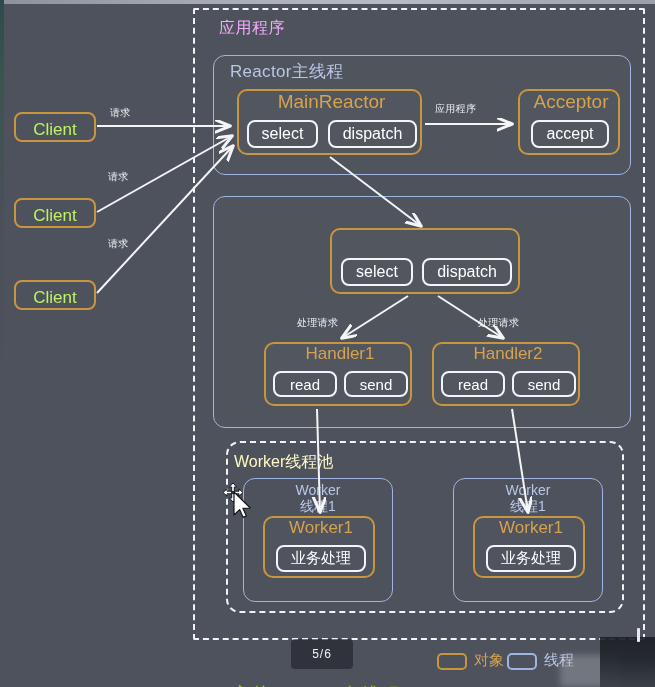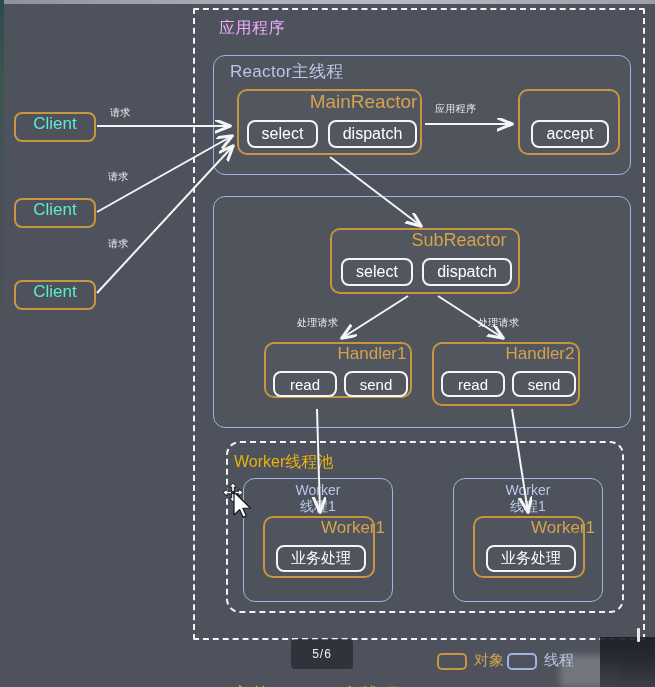--- a/index.html
+++ b/index.html
@@ -47,55 +47,55 @@
 
   .reactor-sub{left:213px;top:196px;width:418px;height:232px;}
   .reactor-sub-title{left:230px;top:201px;}
 
   
   .worker-pool{
     left:226px;top:441px;width:398px;height:172px;
     border:2.2px dashed #f2f3f5;
     border-radius:14px;
   }
-  .worker-pool-title{left:234px;top:452px;font-size:16px;color:#eab308;}
+  .worker-pool-title{left:234px;top:452px;font-size:16px;color:#fef9c3;}
 
   .worker-thread{border:1.6px solid #9fb4e0;border-radius:12px;}
   .wt1{left:243px;top:478px;width:150px;height:124px;}
   .wt2{left:453px;top:478px;width:150px;height:124px;}
   .wt-label{
     font-size:14px;color:#b9c6e6;text-align:center;line-height:16px;
     width:150px;
   }
   .wt-label-1{left:243px;top:482px;}
   .wt-label-2{left:453px;top:482px;}
 
   
   .obj-box{
     border:2px solid #c8963f;
     border-radius:10px;
     background:rgba(255,255,255,0.015);
     box-sizing:border-box;
   }
   .obj-title{
-    color:#d6a24e;text-align:center;white-space:nowrap;padding-left:32px;
+    color:#d6a24e;text-align:center;white-space:nowrap;
   }
   
   .pill{
     position:absolute;box-sizing:border-box;
     border:2px solid #f4f5f7;border-radius:8px;
     color:#ffffff;display:flex;align-items:center;justify-content:center;
     white-space:nowrap;
   }
 
   
   .client{
     border:2px solid #c8963f;border-radius:8px;
-    color:#5eead4;font-size:17px;
-    display:flex;align-items:flex-start;justify-content:center;
+    color:#bef264;font-size:17px;
+    display:flex;align-items:flex-end;justify-content:center;
     width:82px;height:30px;
   }
   .c1{left:14px;top:112px;}
   .c2{left:14px;top:198px;}
   .c3{left:14px;top:280px;}
 
   .arrow-lbl{
     position:absolute;color:#eceef2;font-size:10px;white-space:nowrap;
     letter-spacing:.3px;
   }
@@ -103,21 +103,21 @@
   
   .mainreactor{left:237px;top:89px;width:185px;height:66px;}
   .mainreactor .obj-title{left:0;top:4px;width:185px;font-size:19px;}
   
   .acceptor{left:518px;top:89px;width:102px;height:66px;}
   .acceptor .obj-title{left:0;top:3px;width:102px;font-size:19px;}
   
   .subreactor{left:330px;top:228px;width:190px;height:66px;}
   .subreactor .obj-title{left:0;top:4px;width:190px;font-size:18px;}
   
-  .handler1{left:264px;top:342px;width:148px;height:56px;}
+  .handler1{left:264px;top:342px;width:148px;height:64px;}
   .handler1 .obj-title{left:0;top:3px;width:148px;font-size:17px;}
   .handler2{left:432px;top:342px;width:148px;height:64px;}
   .handler2 .obj-title{left:0;top:3px;width:148px;font-size:17px;}
   
   .worker1{left:263px;top:516px;width:112px;height:62px;}
   .worker1 .obj-title{left:0;top:2px;width:112px;font-size:17px;}
   .worker2{left:473px;top:516px;width:112px;height:62px;}
   .worker2 .obj-title{left:0;top:2px;width:112px;font-size:17px;}
 
   
@@ -190,27 +190,27 @@
 
   <div class="abs obj-box mainreactor">
     <div class="obj-title">MainReactor</div>
     <div class="pill" style="left:8px;top:29px;width:71px;height:28px;font-size:16px;">select</div>
     <div class="pill" style="left:89px;top:29px;width:89px;height:28px;font-size:16px;">dispatch</div>
   </div>
 
   <div class="arrow-lbl" style="left:435px;top:102px;">应用程序</div>
 
   <div class="abs obj-box acceptor">
+    <div class="obj-title">Acceptor</div>
     <div class="pill" style="left:11px;top:29px;width:78px;height:28px;font-size:16px;">accept</div>
   </div>
 
   <div class="abs blue-box reactor-sub"></div>
 
   <div class="abs obj-box subreactor">
-    <div class="obj-title">SubReactor</div>
     <div class="pill" style="left:9px;top:28px;width:72px;height:28px;font-size:16px;">select</div>
     <div class="pill" style="left:90px;top:28px;width:90px;height:28px;font-size:16px;">dispatch</div>
   </div>
 
   <div class="arrow-lbl" style="left:297px;top:316px;">处理请求</div>
   <div class="arrow-lbl" style="left:478px;top:316px;">处理请求</div>
 
   <div class="abs obj-box handler1">
     <div class="obj-title">Handler1</div>
     <div class="pill" style="left:7px;top:27px;width:64px;height:26px;font-size:15px;">read</div>

